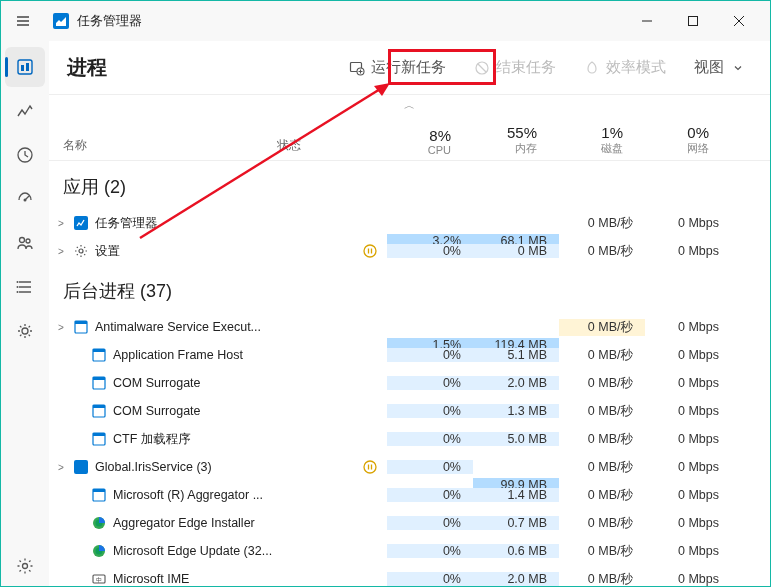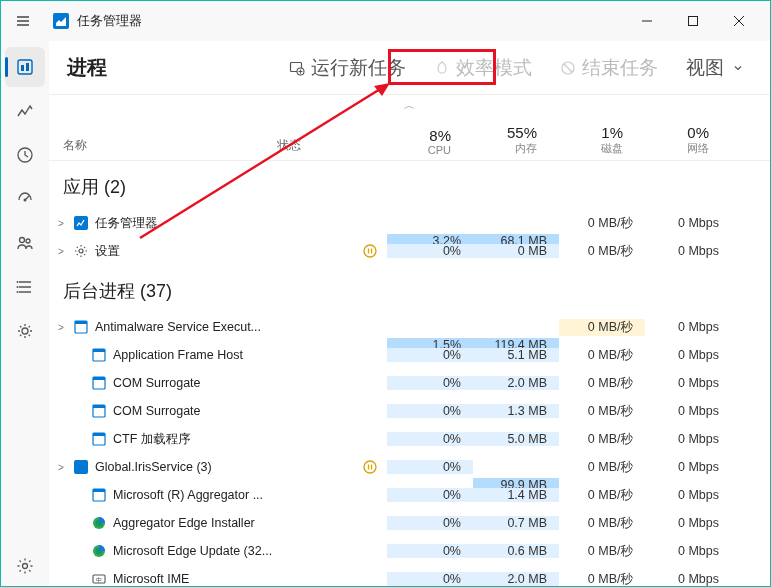--- a/index.html
+++ b/index.html
@@ -15,21 +15,21 @@
 .body { flex:1; display:flex; overflow:hidden; }
 .sidebar { width:48px; background:#f8f8f8; display:flex; flex-direction:column; align-items:center; padding-top:6px; gap:4px; }
 .sbitem { width:40px; height:40px; display:flex; align-items:center; justify-content:center; border-radius:6px; color:#444; position:relative; }
 .sbitem.sel::before { content:""; position:absolute; left:0; top:10px; bottom:10px; width:3px; background:#0067c0; border-radius:2px; }
 .sbitem.sel { background:#eaeaea; }
 .sidebar .spacer { flex:1; }
 .main { flex:1; display:flex; flex-direction:column; overflow:hidden; }
 .toolbar { height:54px; display:flex; align-items:center; padding:0 18px; border-bottom:1px solid #eee; }
 .toolbar .heading { font-size:20px; font-weight:600; color:#222; }
 .toolbar .actions { margin-left:auto; display:flex; align-items:center; gap:16px; }
-.tbtn { display:flex; align-items:center; gap:6px; font-size:19px; color:#555; padding:4px 6px; border-radius:4px; }
+.tbtn { display:flex; align-items:center; gap:6px; font-size:15px; color:#555; padding:4px 6px; border-radius:4px; }
 .tbtn.dis { color:#bbb; }
 .tbtn .ic { width:16px; height:16px; display:flex; align-items:center; justify-content:center; }
 .collapse-row { height:20px; display:flex; justify-content:center; align-items:center; color:#888; font-size:11px; }
 .headers { height:46px; display:flex; border-bottom:1px solid #eee; font-size:12px; color:#666;text-align:center; }
 .hname { width:228px; display:flex; align-items:flex-end; padding:0 0 6px 14px; }
 .hstat { width:100px; display:flex; align-items:flex-end; padding:0 0 6px 0; }
 .hcol { width:86px; display:flex; flex-direction:column; align-items:flex-end; justify-content:flex-end; padding:0 12px 4px 0; }
 .hcol .pct { font-size:15px; color:#222; }
 .hcol .lbl { font-size:11px; color:#888; }
 .list { flex:1; overflow-y:auto; }
@@ -146,33 +146,33 @@
                   <rect x="1.5" y="2.5" width="11" height="9" rx="1" fill="none" stroke="#555" stroke-width="1.2"></rect>
                   <circle cx="11.5" cy="11.5" r="3.5" fill="#fff" stroke="#555" stroke-width="1.1"></circle>
                   <path d="M11.5 9.5v4M9.5 11.5h4" stroke="#555" stroke-width="1.1"></path>
                 </svg>
               </span>
             <span>运行新任务</span>
           </div>
           <div class="tbtn dis">
             <span class="ic">
                 <svg width="16" height="16" viewBox="0 0 16 16">
-                  <path d="M8 2c-3 2-4 5-4 7a4 4 0 008 0c0-2-1-5-4-7z" fill="none" stroke="#ccc" stroke-width="1.2"></path>
-                </svg>
-              </span>
-            <span>效率模式</span>
-          </div>
-          <div class="tbtn dis">
-            <span class="ic">
-                <svg width="16" height="16" viewBox="0 0 16 16">
                   <circle cx="8" cy="8" r="6" fill="none" stroke="#ccc" stroke-width="1.2"></circle>
                   <path d="M4 4l8 8" stroke="#ccc" stroke-width="1.2"></path>
                 </svg>
               </span>
             <span>结束任务</span>
+          </div>
+          <div class="tbtn dis">
+            <span class="ic">
+                <svg width="16" height="16" viewBox="0 0 16 16">
+                  <path d="M8 2c-3 2-4 5-4 7a4 4 0 008 0c0-2-1-5-4-7z" fill="none" stroke="#ccc" stroke-width="1.2"></path>
+                </svg>
+              </span>
+            <span>效率模式</span>
           </div>
           <div class="tbtn">
             <span>视图</span>
             <span class="ic">
                 <svg width="10" height="10" viewBox="0 0 10 10">
                   <path d="M2 3.5l3 3 3-3" fill="none" stroke="#555" stroke-width="1.2"></path>
                 </svg>
               </span>
           </div>
         </div>

